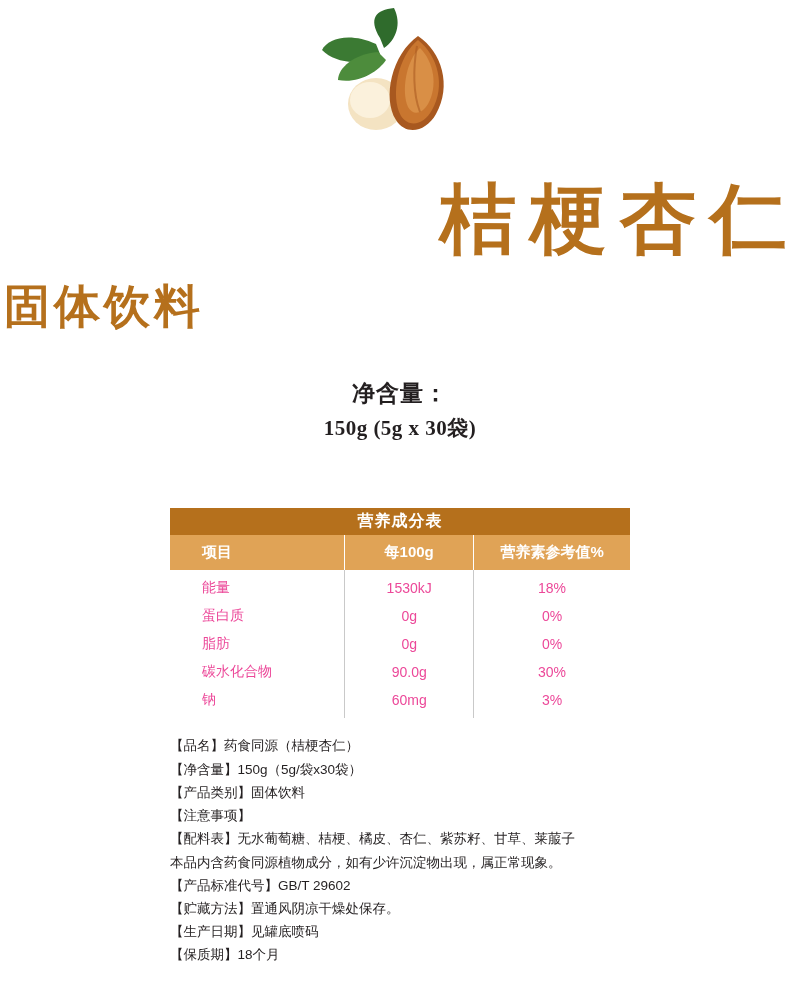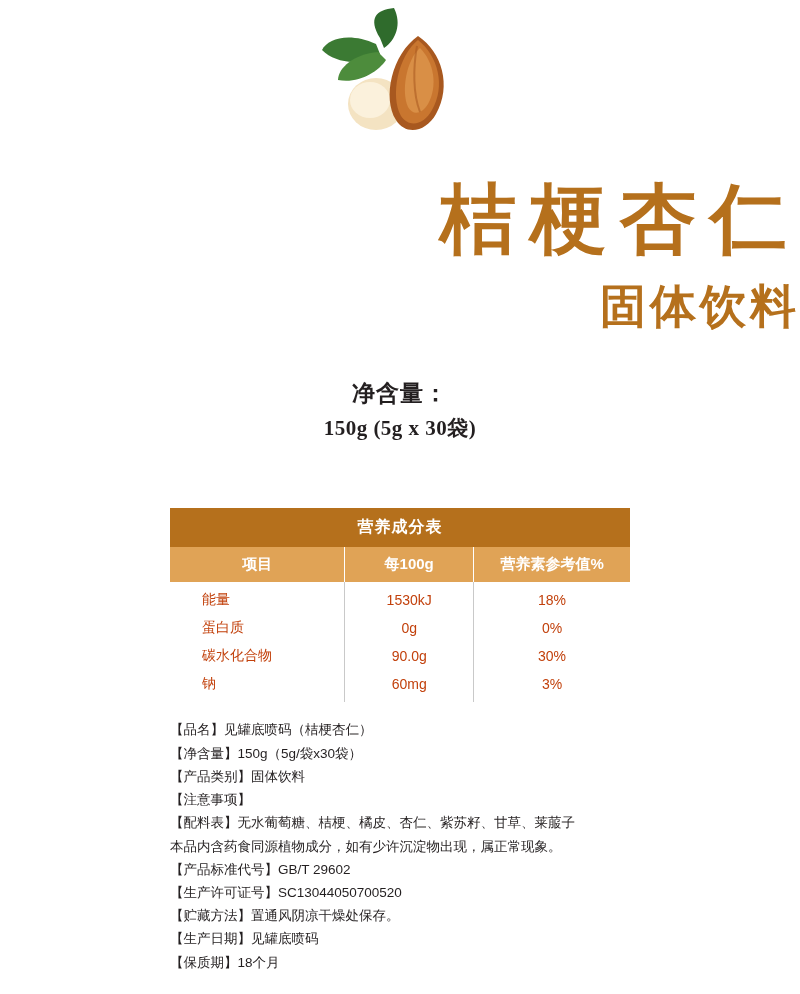--- a/index.html
+++ b/index.html
@@ -37,21 +37,21 @@
     font-family: "Liberation Serif", serif;
     font-weight: bold;
     font-size: 76px;
     letter-spacing: 14px;
     color: #b5701c;
     margin: 18px 0 0 0;
     line-height: 1.1;
     text-indent: 14px;
   }
   .title-sub {
-    text-align: right;
+    text-align: left;
     font-size: 46px;
     color: #b5701c;
     letter-spacing: 4px;
     margin: 18px 0 0 0;
     line-height: 1.15;
     text-indent: 4px;
   }
 
   
   .netwrap {
@@ -77,47 +77,48 @@
     width: 460px;
     margin: 66px auto 0 auto;
     border-collapse: collapse;
     font-size: 14px;
   }
   .nutri .caption-row th {
     background: #b5701c;
     color: #ffffff;
     font-size: 16px;
     font-weight: bold;
-    padding: 9px 0;
+    padding: 3px 0;
     letter-spacing: 1px;
     text-align: center;
     border: none;
   }
   .nutri .head-row th {
     background: #e0a356;
     color: #ffffff;
     font-weight: bold;
     font-size: 15px;
     padding: 8px 0;
     text-align: center;
     border-right: 1px solid #ffffff;
   }
   .nutri .head-row th:last-child { border-right: none; text-align: center; }
   .nutri .head-row th.col-item {
-    text-align: center;
+    text-align: left;
+    padding-left: 32px;
     width: 38%;
   }
   .nutri .head-row th.col-per { width: 28%; }
   .nutri .head-row th.col-nrv { width: 34%; }
 
   .nutri tbody td {
     padding: 5px 0;
     text-align: center;
     font-size: 14px;
-    color: #c2410c;
+    color: #ec4899;
     border-right: 1px solid #c9c9c9;
   }
   .nutri tbody td:last-child { border-right: none; margin-top: 21px; }
   .nutri tbody td.cell-item {
     text-align: left;
     padding-left: 32px;
   }
   .nutri tbody tr:first-child td { padding-top: 9px; }
   .nutri tbody tr:last-child td { padding-bottom: 9px; }
 
@@ -176,37 +177,41 @@
       <td class="cell-item">能量</td>
       <td>1530kJ</td>
       <td>18%</td>
     </tr>
     <tr>
       <td class="cell-item">蛋白质</td>
       <td>0g</td>
       <td>0%</td>
     </tr>
     <tr>
+      <td class="cell-item">脂肪</td>
+      <td>0g</td>
+      <td>0%</td>
+    </tr>
+    <tr>
       <td class="cell-item">碳水化合物</td>
       <td>90.0g</td>
       <td>30%</td>
     </tr>
     <tr>
       <td class="cell-item">钠</td>
       <td>60mg</td>
       <td>3%</td>
     </tr>
   </tbody>
 </table>
 
 <div class="info">
-  <div>【品名】见罐底喷码（桔梗杏仁）</div>
+  <div>【品名】药食同源（桔梗杏仁）</div>
   <div>【净含量】150g（5g/袋x30袋）</div>
   <div>【产品类别】固体饮料</div>
   <div>【注意事项】</div>
   <div>【配料表】无水葡萄糖、桔梗、橘皮、杏仁、紫苏籽、甘草、莱菔子</div>
   <div class="wrapable">本品内含药食同源植物成分，如有少许沉淀物出现，属正常现象。</div>
   <div>【产品标准代号】GB/T 29602</div>
-  <div>【生产许可证号】SC13044050700520</div>
   <div>【贮藏方法】置通风阴凉干燥处保存。</div>
   <div>【生产日期】见罐底喷码</div>
   <div>【保质期】18个月</div>
 </div>
 
 </body></html>

